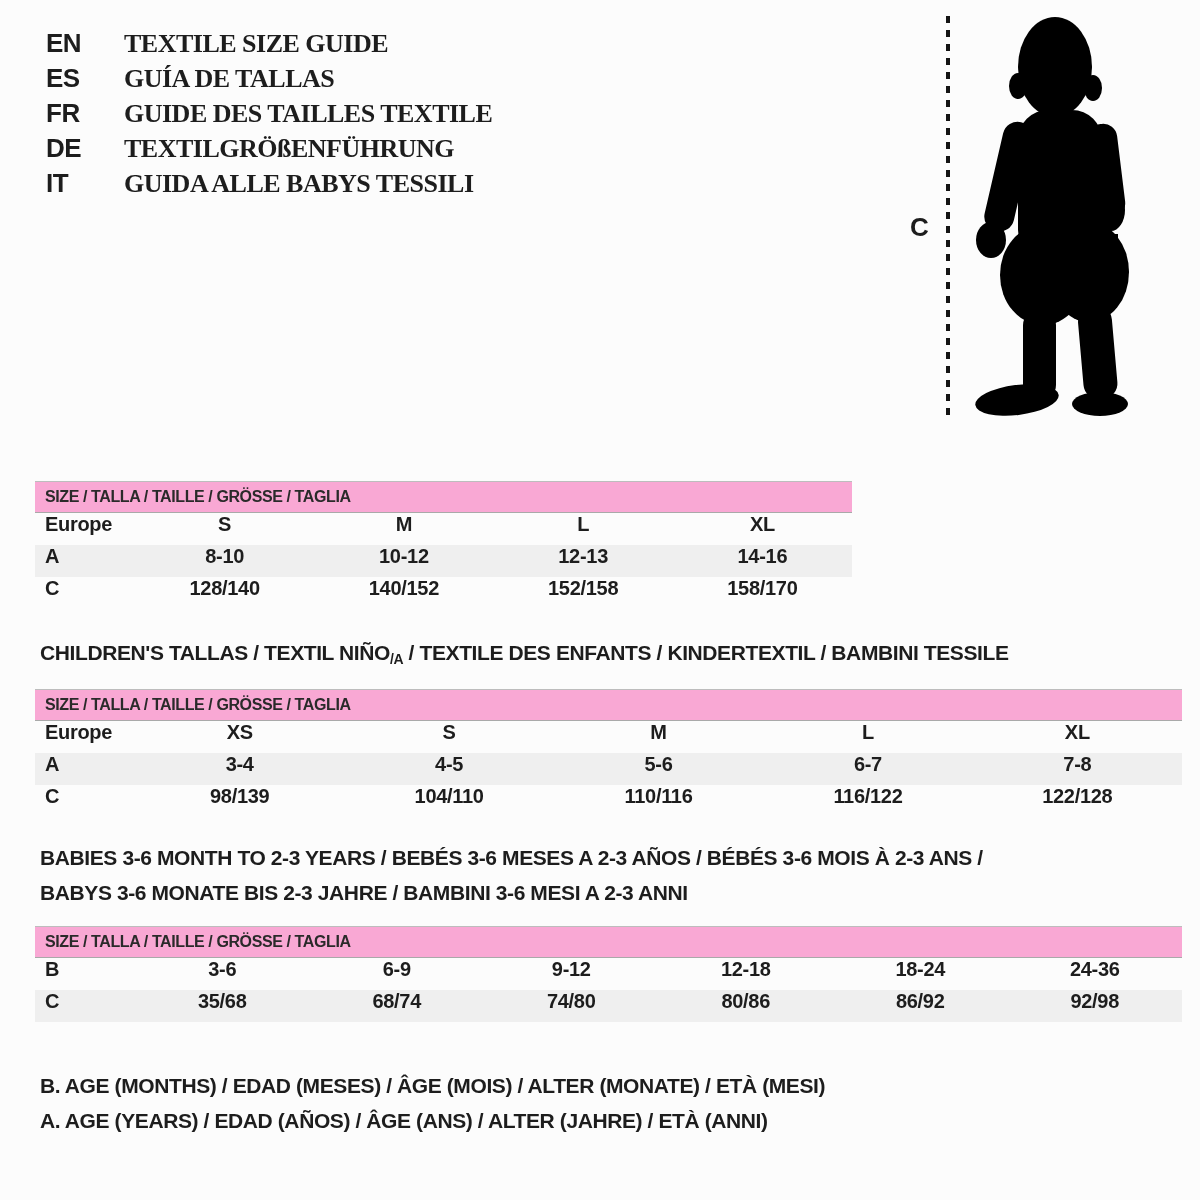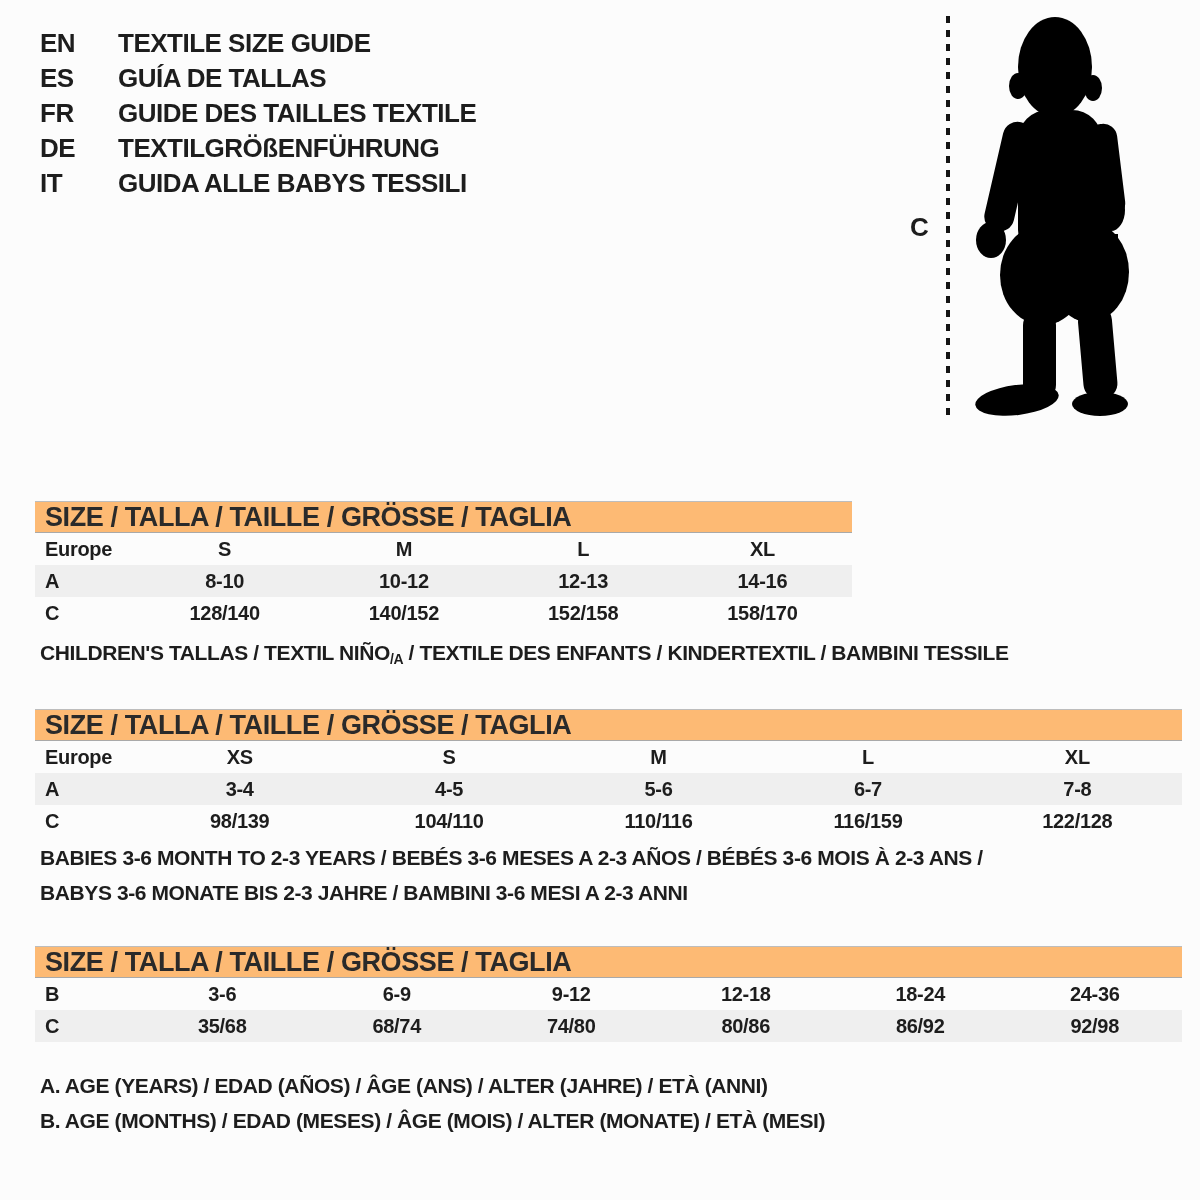--- a/index.html
+++ b/index.html
@@ -7,26 +7,26 @@
     width: 1200px; height: 1200px;
     background: #fcfcfc;
     font-family: "Liberation Sans", sans-serif;
     color: #1d1d1d;
     overflow: hidden;
     position: relative;
   }
   .page { position: absolute; inset: 0; width: 1200px; height: 1200px; }
 
   
-  .lang-block { position: absolute; left: 40px; top: 26px; }
+  .lang-block { position: absolute; left: 46px; top: 26px; }
   .lang-row { display: flex; height: 35px; align-items: center; }
   .lang-code {
     width: 78px; font-size: 26px; font-weight: 700; letter-spacing: -0.5px;
   }
-  .lang-label { font-size: 26px; font-weight: 700; letter-spacing: -0.5px; }
+  .lang-label { font-size: 26px; font-weight: 700; letter-spacing: -0.5px; font-family: Liberation Serif, serif; }
 
   
   .measure-line {
     position: absolute; left: 946px; top: 16px; width: 4px; height: 402px;
     background: repeating-linear-gradient(to bottom, #141414 0 7px, transparent 7px 14px);
   }
   .measure-label {
     position: absolute; left: 910px; top: 212px;
     font-size: 26px; font-weight: 700;
   }
@@ -46,27 +46,27 @@
   .title-babies   { top: 840px; line-height: 35px; }
 
   
   .size-table { position: absolute; left: 35px; }
   .table-junior   { top: 481px; width: 817px; }
   .table-children { top: 689px; width: 1147px; }
   .table-babies   { top: 926px; width: 1147px; }
 
   .size-bar {
     height: 30px; display: flex; align-items: center;
-    background: #fdba74;
+    background: #f9a8d4;
     border-top: 1px solid #bdbdbd;
     border-bottom: 1px solid #a9a9a9;
     padding-left: 10px;
-    font-size: 27px; font-weight: 700; letter-spacing: -0.4px; color: #2a2a2a; margin-top: 20px;
-  }
-  .trow { display: flex; align-items: center; height: 32px; }
+    font-size: 16px; font-weight: 700; letter-spacing: -0.4px; color: #2a2a2a;
+  }
+  .trow { display: flex; align-items: flex-start; height: 32px; }
   .trow.alt { background: #efefef; }
   .tlabel {
     width: 100px; padding-left: 10px; box-sizing: border-box;
     font-size: 20px; font-weight: 700; letter-spacing: -0.3px;
   }
   .tcell {
     flex: 1; text-align: center;
     font-size: 20px; font-weight: 700; letter-spacing: -0.3px;
   }
 
@@ -173,21 +173,21 @@
       <span class="tcell">4-5</span>
       <span class="tcell">5-6</span>
       <span class="tcell">6-7</span>
       <span class="tcell">7-8</span>
     </div>
     <div class="trow">
       <span class="tlabel">C</span>
       <span class="tcell">98/139</span>
       <span class="tcell">104/110</span>
       <span class="tcell">110/116</span>
-      <span class="tcell">116/159</span>
+      <span class="tcell">116/122</span>
       <span class="tcell">122/128</span>
     </div>
   </div>
 
   <div class="section-title title-babies">
     <div>BABIES 3-6 MONTH TO 2-3 YEARS / BEBÉS 3-6 MESES A 2-3 AÑOS / BÉBÉS 3-6 MOIS À 2-3 ANS /</div>
     <div>BABYS 3-6 MONATE BIS 2-3 JAHRE / BAMBINI 3-6 MESI A 2-3 ANNI</div>
   </div>
 
   <div class="size-table table-babies">
@@ -206,17 +206,17 @@
       <span class="tcell">35/68</span>
       <span class="tcell">68/74</span>
       <span class="tcell">74/80</span>
       <span class="tcell">80/86</span>
       <span class="tcell">86/92</span>
       <span class="tcell">92/98</span>
     </div>
   </div>
 
   <div class="legend">
+    <div class="legend-line">B. AGE (MONTHS) / EDAD (MESES) / ÂGE (MOIS) / ALTER (MONATE) / ETÀ (MESI)</div>
     <div class="legend-line">A. AGE (YEARS) / EDAD (AÑOS) / ÂGE (ANS) / ALTER (JAHRE) / ETÀ (ANNI)</div>
-    <div class="legend-line">B. AGE (MONTHS) / EDAD (MESES) / ÂGE (MOIS) / ALTER (MONATE) / ETÀ (MESI)</div>
   </div>
 
 </div>
 
 </body></html>

